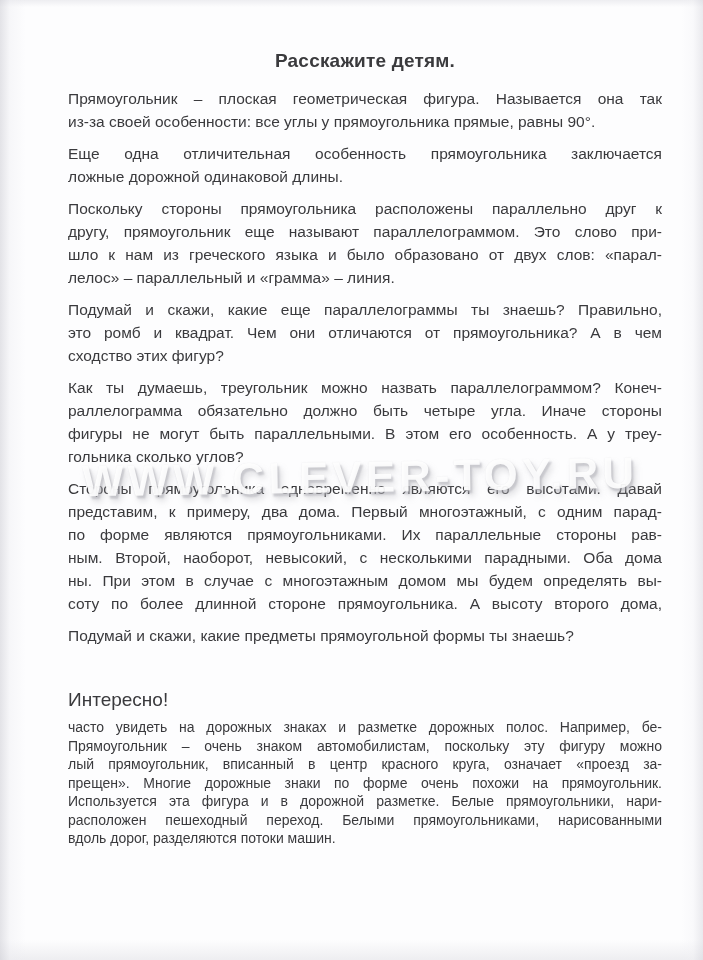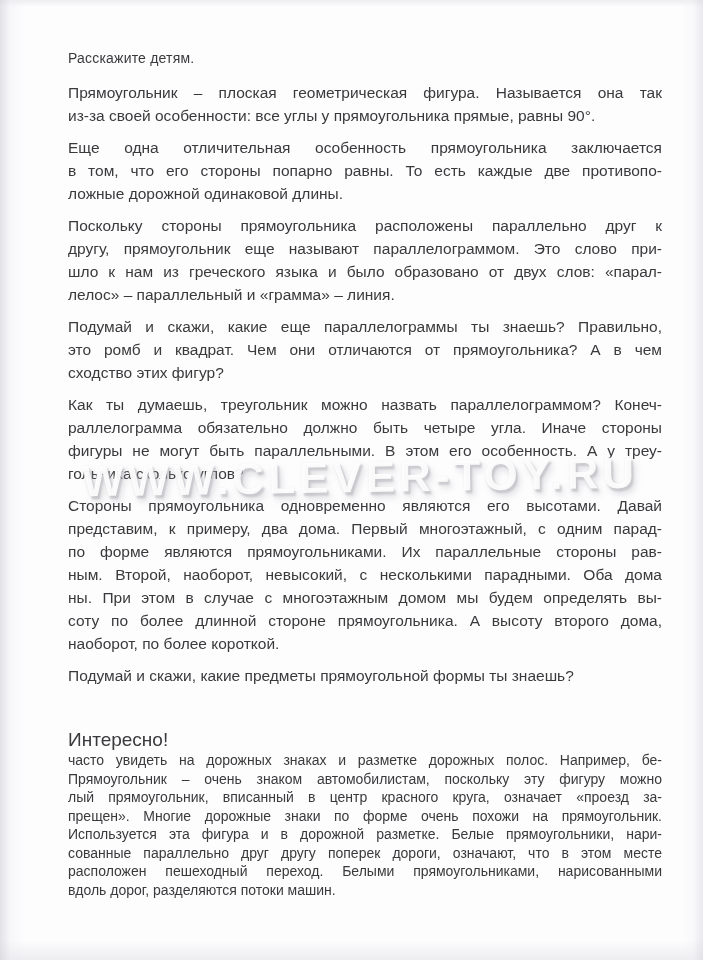--- a/index.html
+++ b/index.html
@@ -22,42 +22,43 @@
       #fdfdfe;
   }
   .content {
     position: absolute;
     left: 68px;
     top: 50px;
     width: 594px;
   }
   h1.page-title {
     margin: 0 0 15px 0;
-    font-size: 14px;
-    font-weight: 400;
+    font-size: 19px;
+    font-weight: 700;
     letter-spacing: 0.2px;
+    text-align: center;
   }
   .para {
     margin: 0 0 9px 0;
     font-size: 15.5px;
     line-height: 23px;
   }
   .line {
     text-align: justify;
     text-align-last: justify;
     white-space: nowrap;
   }
   .line.last {
     text-align-last: left;
   }
   .interesting {
     margin-top: 42px;
   }
   h2.interesting-heading {
-    margin: 0 0 0 0;
+    margin: 0 0 7px 0;
     font-size: 19px;
     font-weight: 400;
   }
   .interesting .para {
     font-size: 14px;
     line-height: 18.5px;
     margin: 0;
   }
   .watermark {
     position: absolute;
@@ -84,21 +85,20 @@
   <div class="content">
     <h1 class="page-title">Расскажите детям.</h1>
 
     <div id="body-paragraphs">
         <div class="para">
           <div class="line">Прямоугольник – плоская геометрическая фигура. Называется она так</div>
           <div class="line last">из-за своей особенности: все углы у прямоугольника прямые, равны 90°.</div>
         </div>
         <div class="para">
           <div class="line">Еще одна отличительная особенность прямоугольника заключается</div>
-          <div class="line">в том, что его стороны попарно равны. То есть каждые две противопо-</div>
           <div class="line last">ложные дорожной одинаковой длины.</div>
         </div>
         <div class="para">
           <div class="line">Поскольку стороны прямоугольника расположены параллельно друг к</div>
           <div class="line">другу, прямоугольник еще называют параллелограммом. Это слово при-</div>
           <div class="line">шло к нам из греческого языка и было образовано от двух слов: «парал-</div>
           <div class="line last">лелос» – параллельный и «грамма» – линия.</div>
         </div>
         <div class="para">
           <div class="line">Подумай и скажи, какие еще параллелограммы ты знаешь? Правильно,</div>
@@ -111,36 +111,34 @@
           <div class="line">фигуры не могут быть параллельными. В этом его особенность. А у треу-</div>
           <div class="line last">гольника сколько углов?</div>
         </div>
         <div class="para">
           <div class="line">Стороны прямоугольника одновременно являются его высотами. Давай</div>
           <div class="line">представим, к примеру, два дома. Первый многоэтажный, с одним парад-</div>
           <div class="line">по форме являются прямоугольниками. Их параллельные стороны рав-</div>
           <div class="line">ным. Второй, наоборот, невысокий, с несколькими парадными. Оба дома</div>
           <div class="line">ны. При этом в случае с многоэтажным домом мы будем определять вы-</div>
           <div class="line">соту по более длинной стороне прямоугольника. А высоту второго дома,</div>
-          <div class="line last">наоборот, по более короткой.</div>
         </div>
         <div class="para">
           <div class="line last">Подумай и скажи, какие предметы прямоугольной формы ты знаешь?</div>
         </div>
       </div>
 
     <div class="interesting">
       <h2 class="interesting-heading">Интересно!</h2>
       <div id="interesting-paragraph" class="para">
           <div class="line">часто увидеть на дорожных знаках и разметке дорожных полос. Например, бе-</div>
           <div class="line">Прямоугольник – очень знаком автомобилистам, поскольку эту фигуру можно</div>
           <div class="line">лый прямоугольник, вписанный в центр красного круга, означает «проезд за-</div>
           <div class="line">прещен». Многие дорожные знаки по форме очень похожи на прямоугольник.</div>
           <div class="line">Используется эта фигура и в дорожной разметке. Белые прямоугольники, нари-</div>
-          <div class="line">сованные параллельно друг другу поперек дороги, означают, что в этом месте</div>
           <div class="line">расположен пешеходный переход. Белыми прямоугольниками, нарисованными</div>
           <div class="line last">вдоль дорог, разделяются потоки машин.</div>
         </div>
     </div>
   </div>
 
   <div class="watermark">WWW.CLEVER-TOY.RU</div>
 </div>
 
 </body></html>

